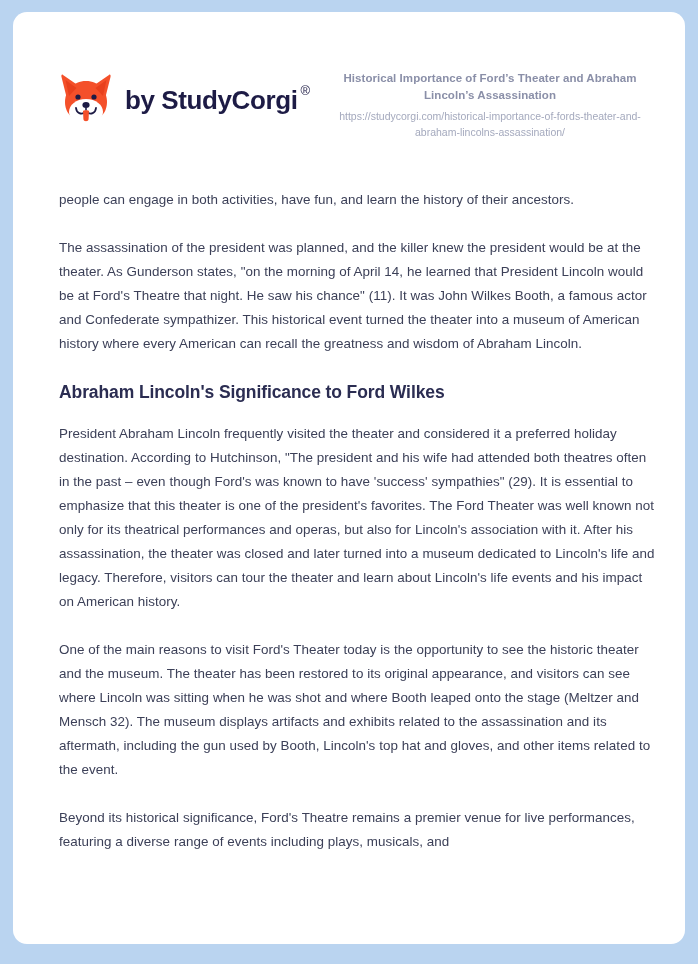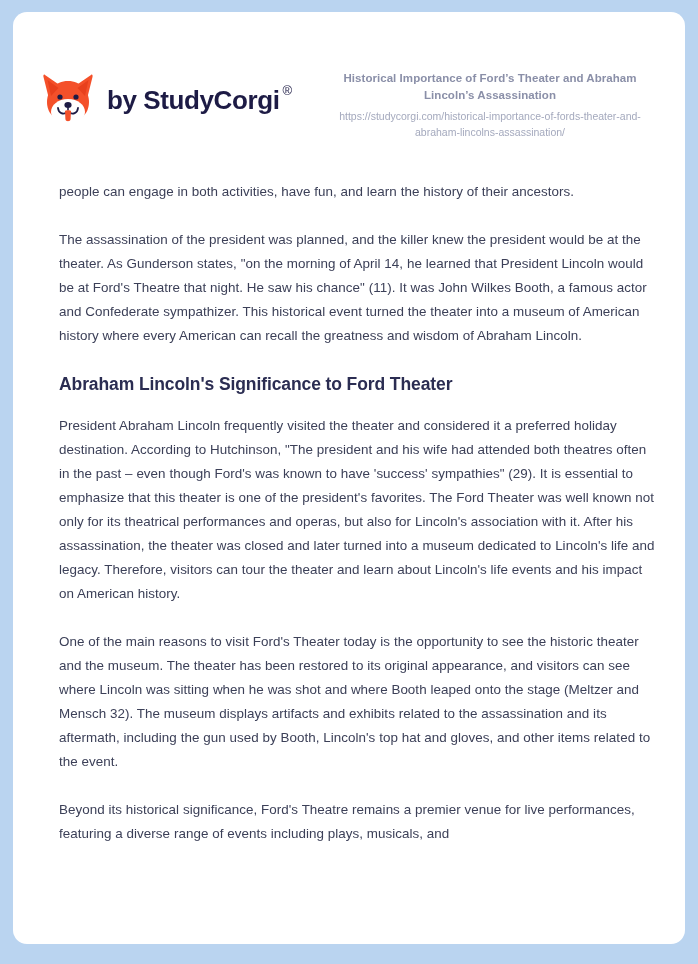--- a/index.html
+++ b/index.html
@@ -29,21 +29,21 @@
   .doc-header {
     position: absolute;
     left: 0;
     top: 0;
     width: 100%;
     height: 147px;
   }
 
   .brand {
     position: absolute;
-    left: 28px;
+    left: 46px;
     top: 60px;
     display: flex;
     align-items: center;
   }
 
   .brand-logo {
     width: 54px;
     height: 56px;
     flex: 0 0 auto;
   }
@@ -92,21 +92,21 @@
     font-weight: 400;
     line-height: 1.5;
     margin: 6px 0 8px 0;
     word-break: break-word;
   }
 
   
   .article {
     position: absolute;
     left: 46px;
-    top: 168px;
+    top: 176px;
     width: 600px;
   }
 
   .article p {
     color: #3c4058;
     font-size: 13.4px;
     line-height: 24px;
     margin: 0 0 24px 0;
     letter-spacing: 0.05px;
   }
@@ -167,19 +167,19 @@
     <div class="header-meta">
       <p class="header-title">Historical Importance of Ford’s Theater and Abraham Lincoln’s Assassination</p>
       <p class="header-url">https://studycorgi.com/historical-importance-of-fords-theater-and-abraham-lincolns-assassination/</p>
     </div>
 
   </div>
 
   <div class="article">
       <p>people can engage in both activities, have fun, and learn the history of their ancestors.</p>
       <p>The assassination of the president was planned, and the killer knew the president would be at the theater. As Gunderson states, "on the morning of April 14, he learned that President Lincoln would be at Ford's Theatre that night. He saw his chance" (11). It was John Wilkes Booth, a famous actor and Confederate sympathizer. This historical event turned the theater into a museum of American history where every American can recall the greatness and wisdom of Abraham Lincoln.</p>
-      <h2>Abraham Lincoln's Significance to Ford Theater</h2>
+      <h2>Abraham Lincoln's Significance to Ford Wilkes</h2>
       <p>President Abraham Lincoln frequently visited the theater and considered it a preferred holiday destination. According to Hutchinson, "The president and his wife had attended both theatres often in the past – even though Ford's was known to have 'success' sympathies" (29). It is essential to emphasize that this theater is one of the president's favorites. The Ford Theater was well known not only for its theatrical performances and operas, but also for Lincoln's association with it. After his assassination, the theater was closed and later turned into a museum dedicated to Lincoln's life and legacy. Therefore, visitors can tour the theater and learn about Lincoln's life events and his impact on American history.</p>
       <p>One of the main reasons to visit Ford's Theater today is the opportunity to see the historic theater and the museum. The theater has been restored to its original appearance, and visitors can see where Lincoln was sitting when he was shot and where Booth leaped onto the stage (Meltzer and Mensch 32). The museum displays artifacts and exhibits related to the assassination and its aftermath, including the gun used by Booth, Lincoln's top hat and gloves, and other items related to the event.</p>
       <p>Beyond its historical significance, Ford's Theatre remains a premier venue for live performances, featuring a diverse range of events including plays, musicals, and</p>
     </div>
 
 </div>
 
 </body></html>

